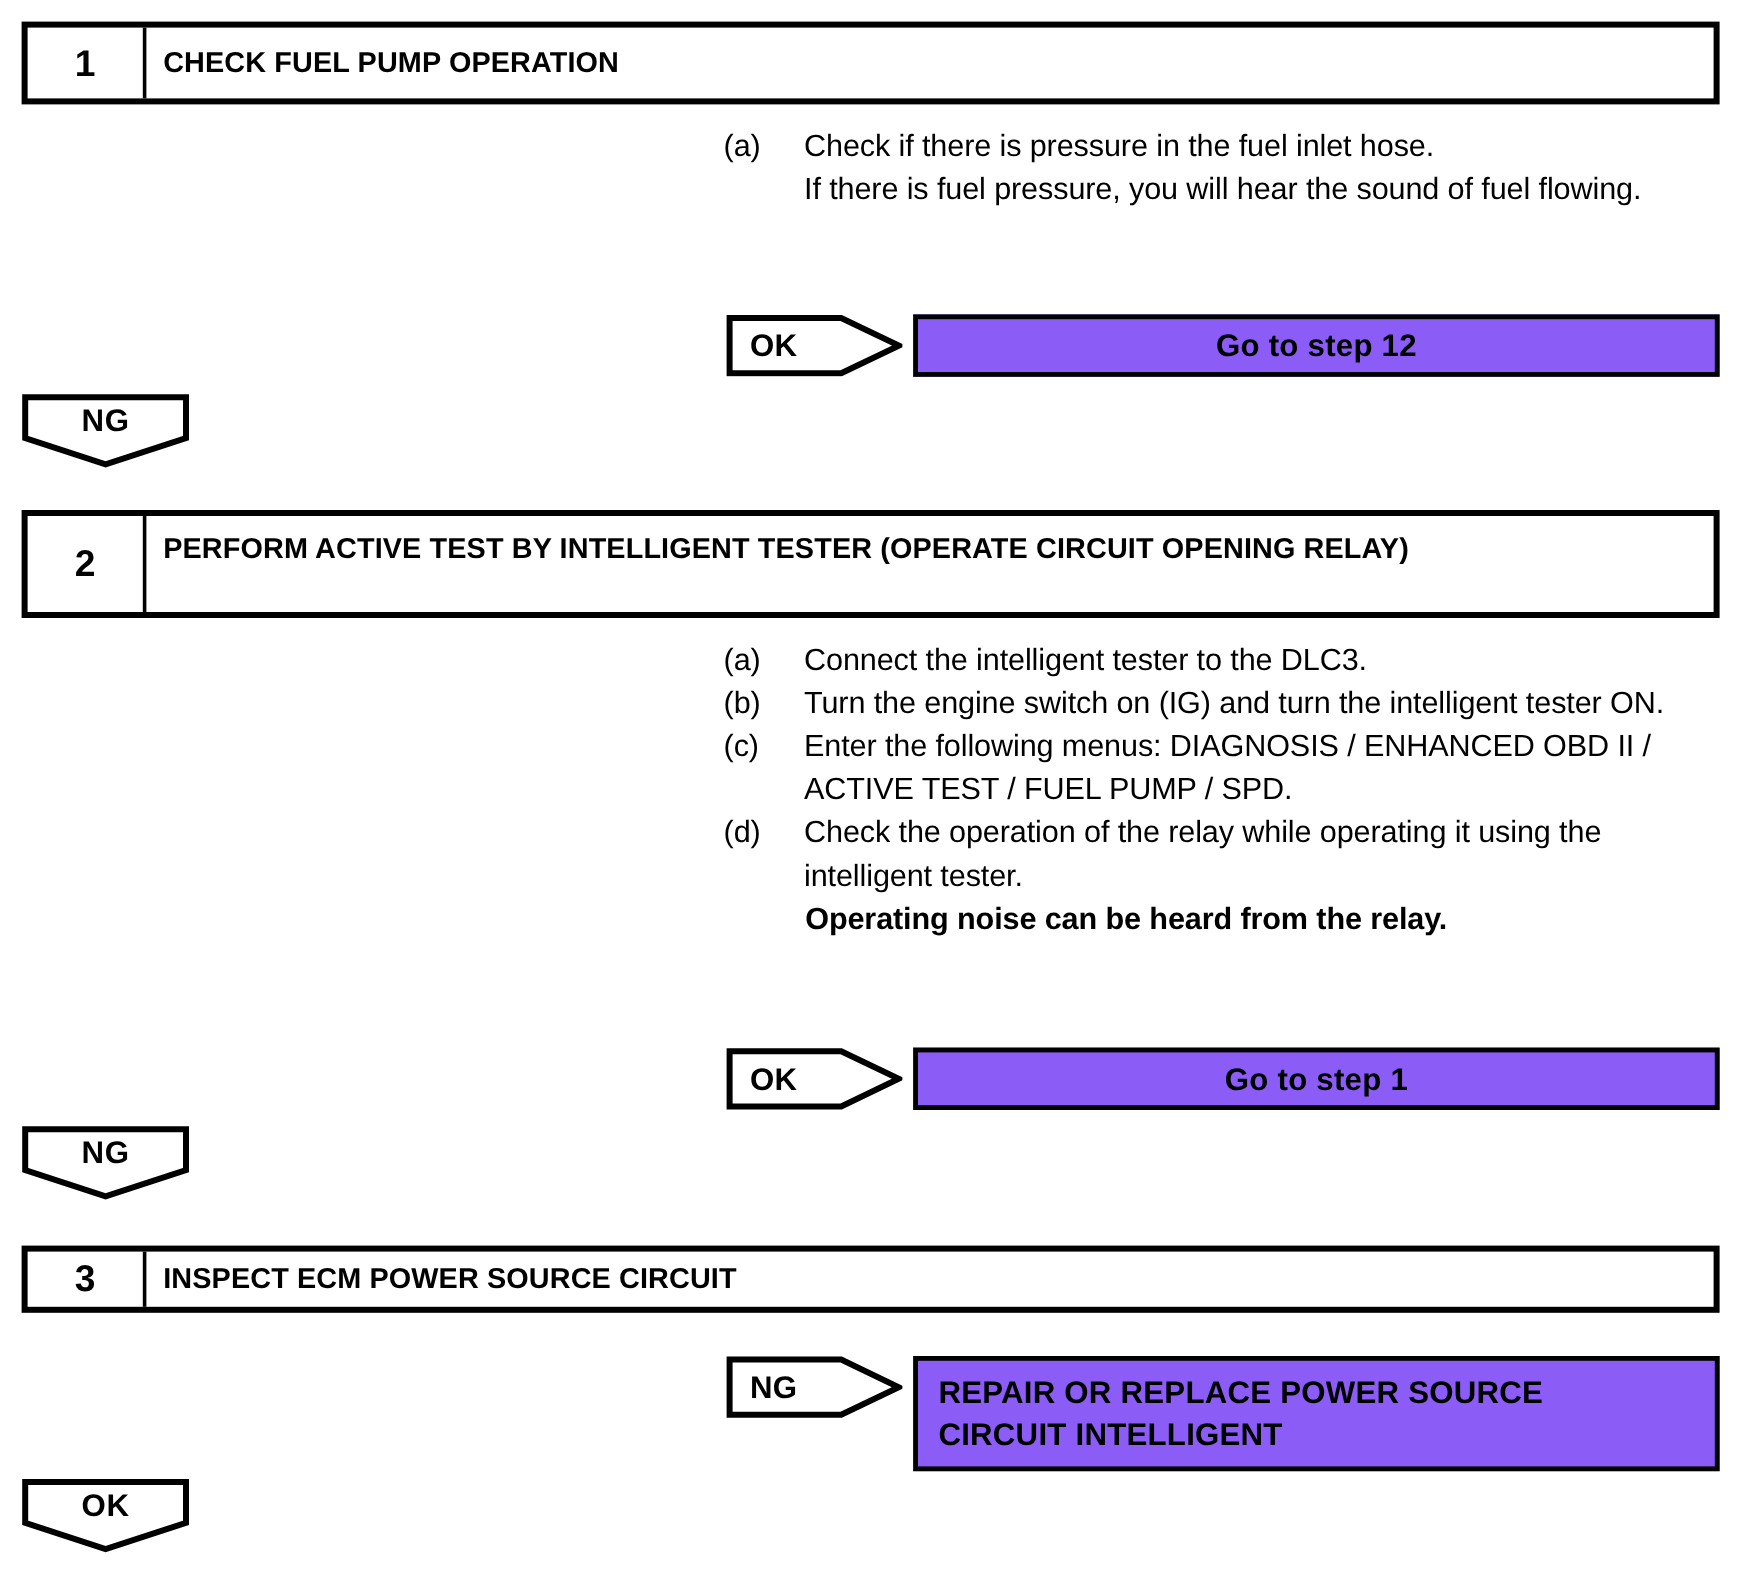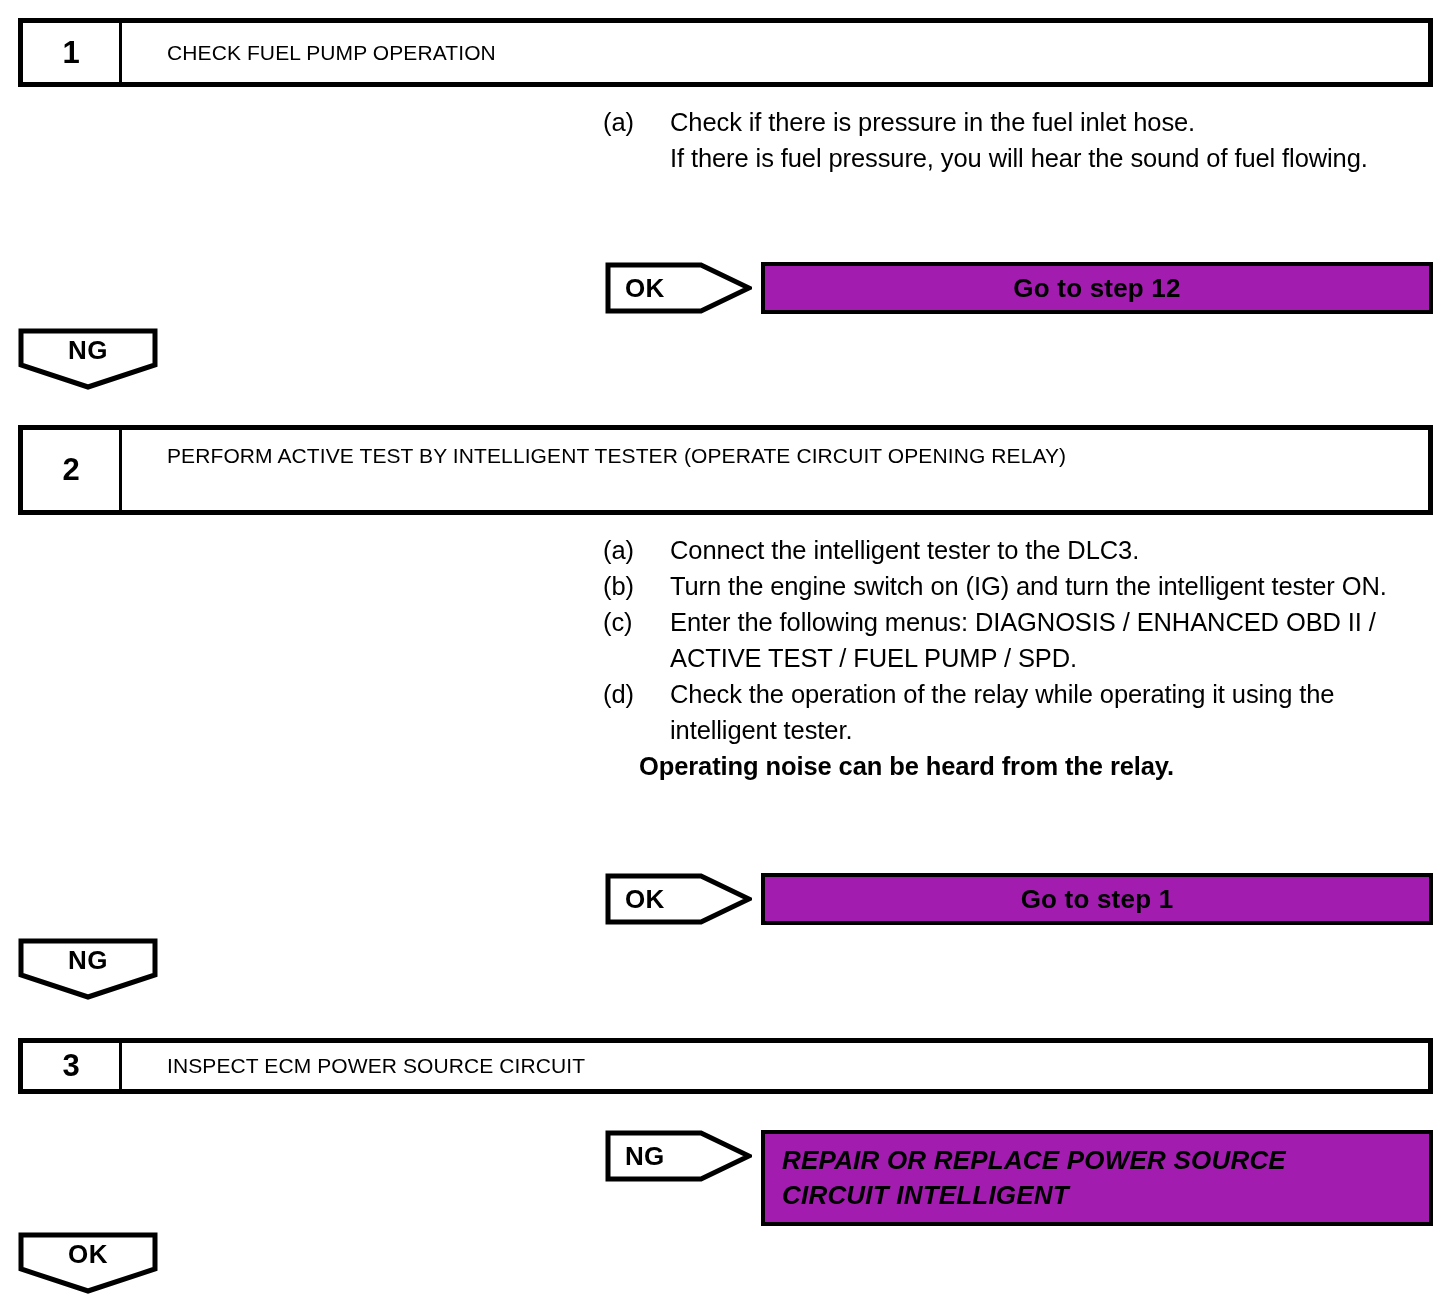--- a/index.html
+++ b/index.html
@@ -45,25 +45,24 @@
     font-size: 31px;
     font-weight: bold;
     letter-spacing: 0px;
   }
   .step-title {
     flex: 1;
     box-sizing: border-box;
     padding: 0 0 0 14px;
     display: flex;
     align-items: center;
-    font-size: 21px;
-    font-weight: normal;
+    font-size: 24px;
+    font-weight: bold;
     line-height: 1.30;
     letter-spacing: 0.1px;
-    margin-left: 31px;
   }
   .step-title.two-line {
     align-items: flex-start;
     padding-top: 12px;
   }
 
   
   .instructions {
     position: absolute;
     left: 603px;
@@ -84,21 +83,21 @@
   .ins-body {
     flex: 1;
   }
   .ins-plain {
     margin-left: 67px;
   }
   .ins-bold {
     font-weight: bold;
   }
   .ins-indent {
-    margin-left: 36px;
+    margin-left: 68px;
     font-weight: bold;
   }
 
   
   .result-row {
     position: absolute;
     left: 605px;
   }
   .chevron {
     position: absolute;
@@ -121,36 +120,35 @@
     font-weight: bold;
     letter-spacing: 0.2px;
   }
   .result-box {
     position: absolute;
     left: 156px;      
     top: 0;
     width: 672px;     
     box-sizing: border-box;
     border: 4px solid #000;
-    background: #a21caf;
+    background: #8b5cf6;
     font-size: 26px;
     font-weight: bold;
     letter-spacing: 0.2px;
   }
   .result-box.center {
     height: 52px;
     display: flex;
     align-items: center;
     justify-content: center;
   }
   .result-box.left {
     padding: 9px 16px 9px 17px;
     line-height: 35px;
     text-align: left;
-    font-style: italic;
   }
 
   
   .badge {
     position: absolute;
     left: 18px;
     width: 140px;
     height: 62px;
   }
   .badge svg { display: block; }

